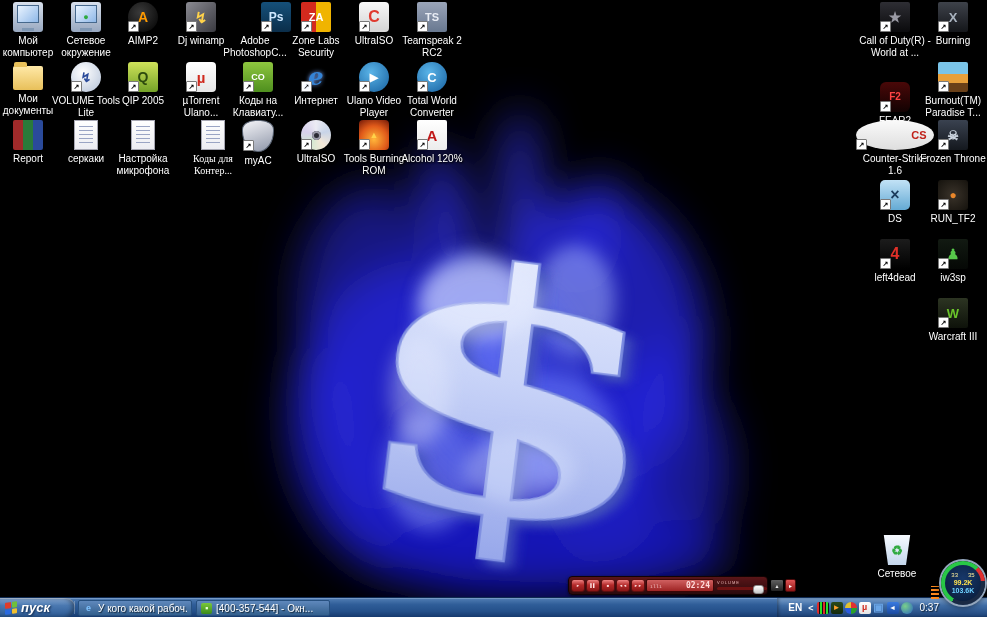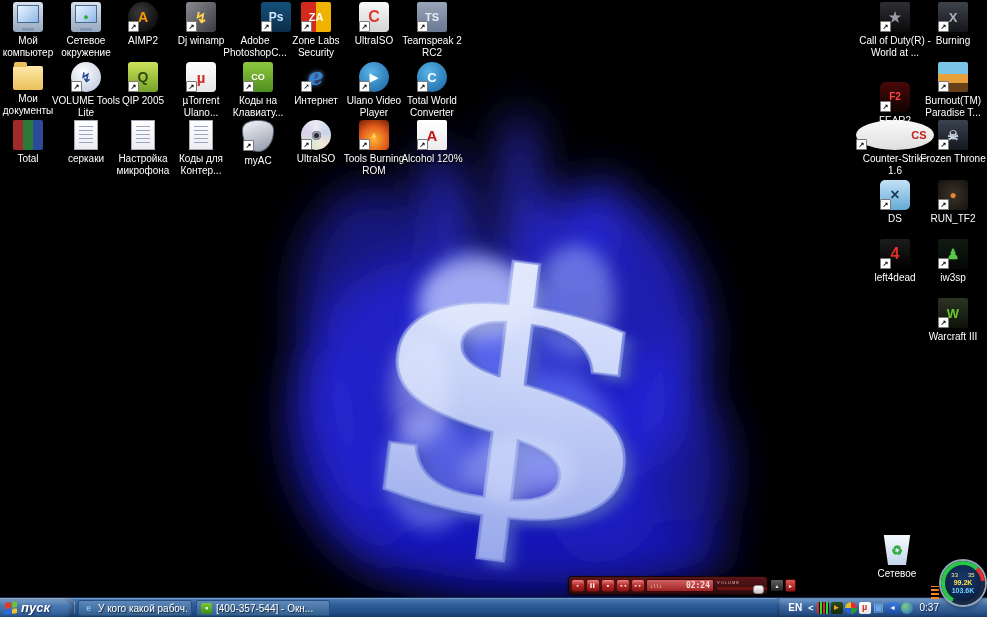--- a/index.html
+++ b/index.html
@@ -258,35 +258,35 @@
         <div class="ic" style="background: radial-gradient(circle at 40% 35%, rgb(90, 180, 232), rgb(22, 96, 159)); border-radius: 50%;">
           <span class="g" style="color: rgb(255, 255, 255); font-size: 13px;">C</span>
           <span class="arr">↗</span>
         </div>
         <div class="lbl">Total World Converter</div>
       </div>
       <div class="dicon" style="left: -8px; top: 120px;">
         <div class="ic" style="background: linear-gradient(90deg, rgb(160, 42, 42) 0px, rgb(160, 42, 42) 10px, rgb(42, 122, 58) 10px, rgb(42, 122, 58) 20px, rgb(42, 74, 154) 20px, rgb(42, 74, 154) 30px); border-radius: 2px;">
           <span class="g"></span>
         </div>
-        <div class="lbl">Total</div>
+        <div class="lbl">Report</div>
       </div>
       <div class="dicon" style="left: 50px; top: 120px;">
         <div class="ic paper">
           <span class="g"></span>
         </div>
         <div class="lbl">серкаки</div>
       </div>
       <div class="dicon" style="left: 107px; top: 120px;">
         <div class="ic paper">
           <span class="g"></span>
         </div>
         <div class="lbl">Настройка микрофона</div>
       </div>
-      <div class="dicon" style="left: 165px; top: 120px;">
+      <div class="dicon" style="left: 177px; top: 120px; font-family: Liberation Serif, serif;">
         <div class="ic paper">
           <span class="g"></span>
         </div>
         <div class="lbl">Коды для Контер...</div>
       </div>
       <div class="dicon" style="left: 222px; top: 120px;">
         <div class="ic shield">
           <span class="g"></span>
           <span class="arr">↗</span>
         </div>

